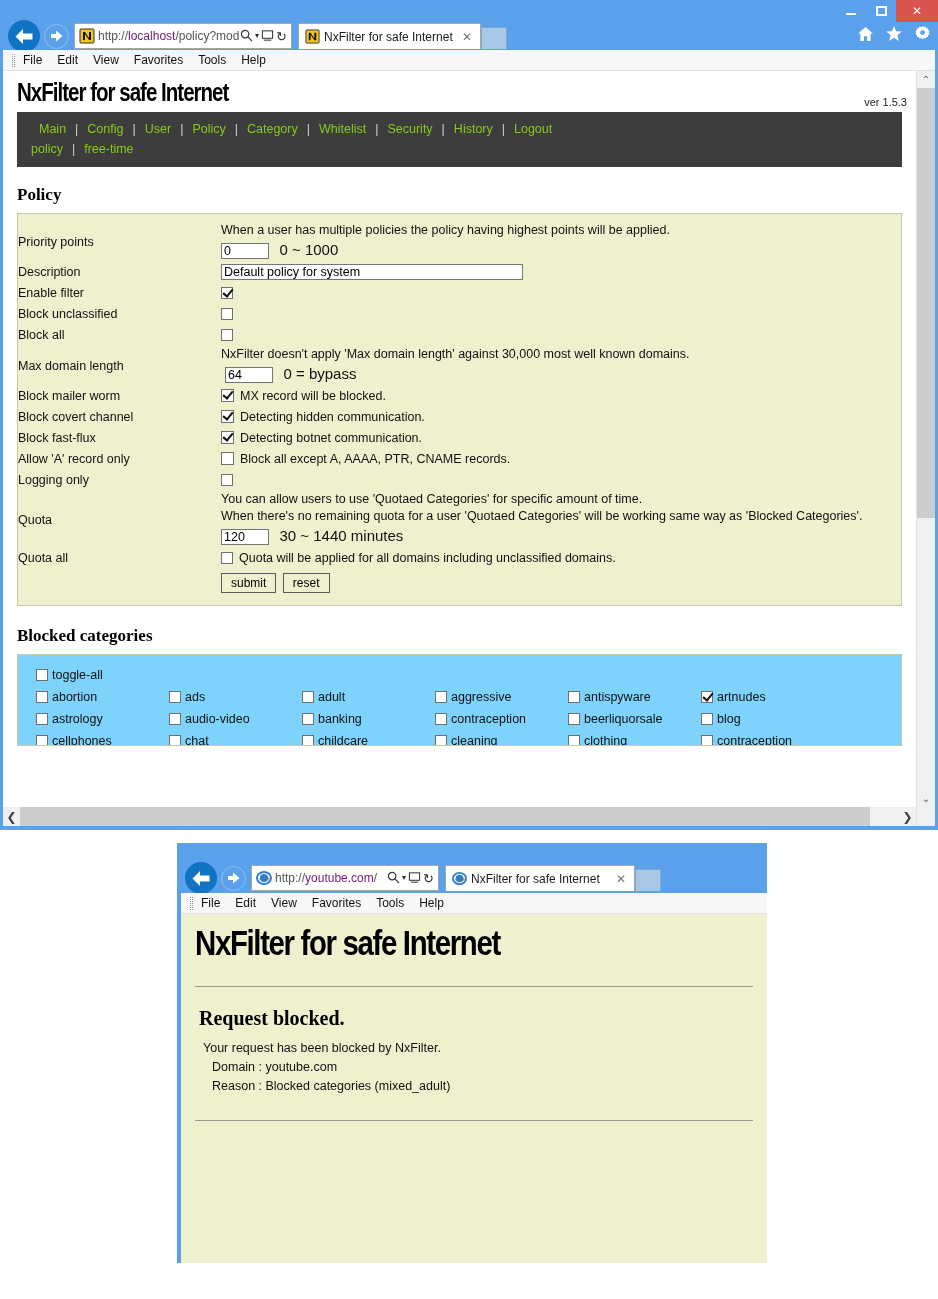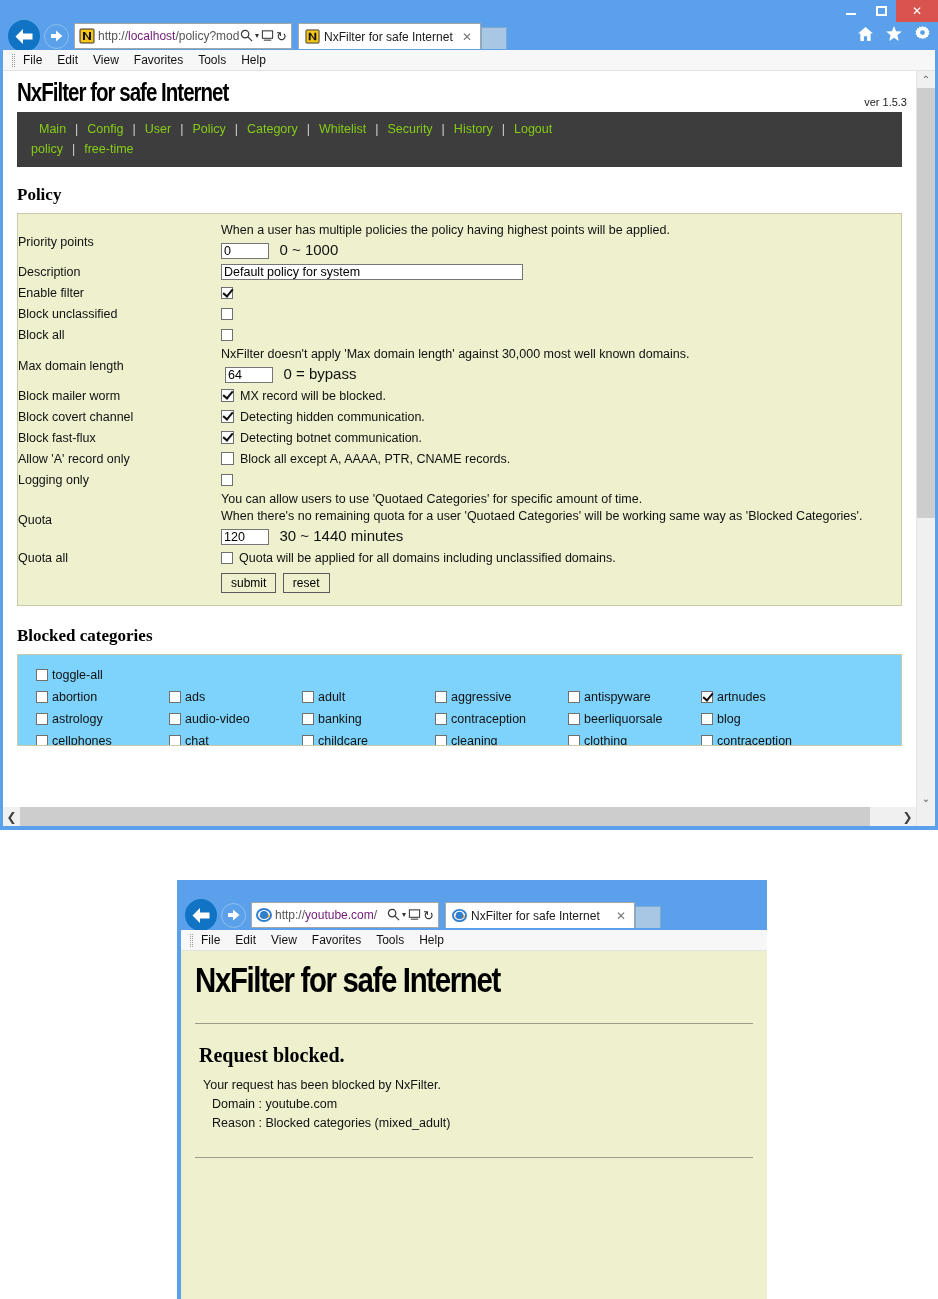--- a/index.html
+++ b/index.html
@@ -123,21 +123,21 @@
              justify-content:center; color:#606060; font-size:10px; }
   .vscroll .thumb { position:absolute; left:0; right:0; background:#cdcdcd; }
   .hscroll { position:absolute; left:0; right:19px; bottom:0; height:19px; background:#f0f0f0;
              display:flex; align-items:center; }
   .hscroll .arrowl, .hscroll .arrowr { width:17px; display:flex; align-items:center;
              justify-content:center; color:#404040; font-size:12px; }
   .hscroll .track { flex:1; height:19px; position:relative; }
   .hscroll .thumb { position:absolute; top:0; bottom:0; background:#cdcdcd; }
 
   
-  #win2 { left:177px; top:880px; width:590px; height:420px; }
+  #win2 { left:177px; top:843px; width:590px; height:420px; }
   #win2 .viewport { position:absolute; left:4px; top:50px; width:586px; bottom:0; background:#ffffff; }
   #win2 .content-area { position:absolute; left:0; top:21px; right:0; bottom:0; background:#eef0ce; overflow:hidden; }
   #win2 .brandbar2 { padding:9px 0 0 14px; background:#eef0ce; height:72px; }
   #win2 .brandbar2 h1 { margin:0; font-weight:bold; font-size:35px; letter-spacing:-1.6px;
                         transform: scaleX(0.84); transform-origin:left center; color:#000; }
   #win2 hr.rule { border:none; border-top:1px solid #9b9b8b; margin:0 14px 0 14px; height:1px; }
   #win2 h2.blocked { margin:20px 0 0 18px; font-family:"Liberation Serif", serif;
                      font-size:20px; font-weight:bold; color:#000; }
   #win2 .msg { margin:9px 0 0 22px; font-size:12.5px; color:#111; line-height:19px; }
   #win2 .msg .ind { padding-left:9px; }

